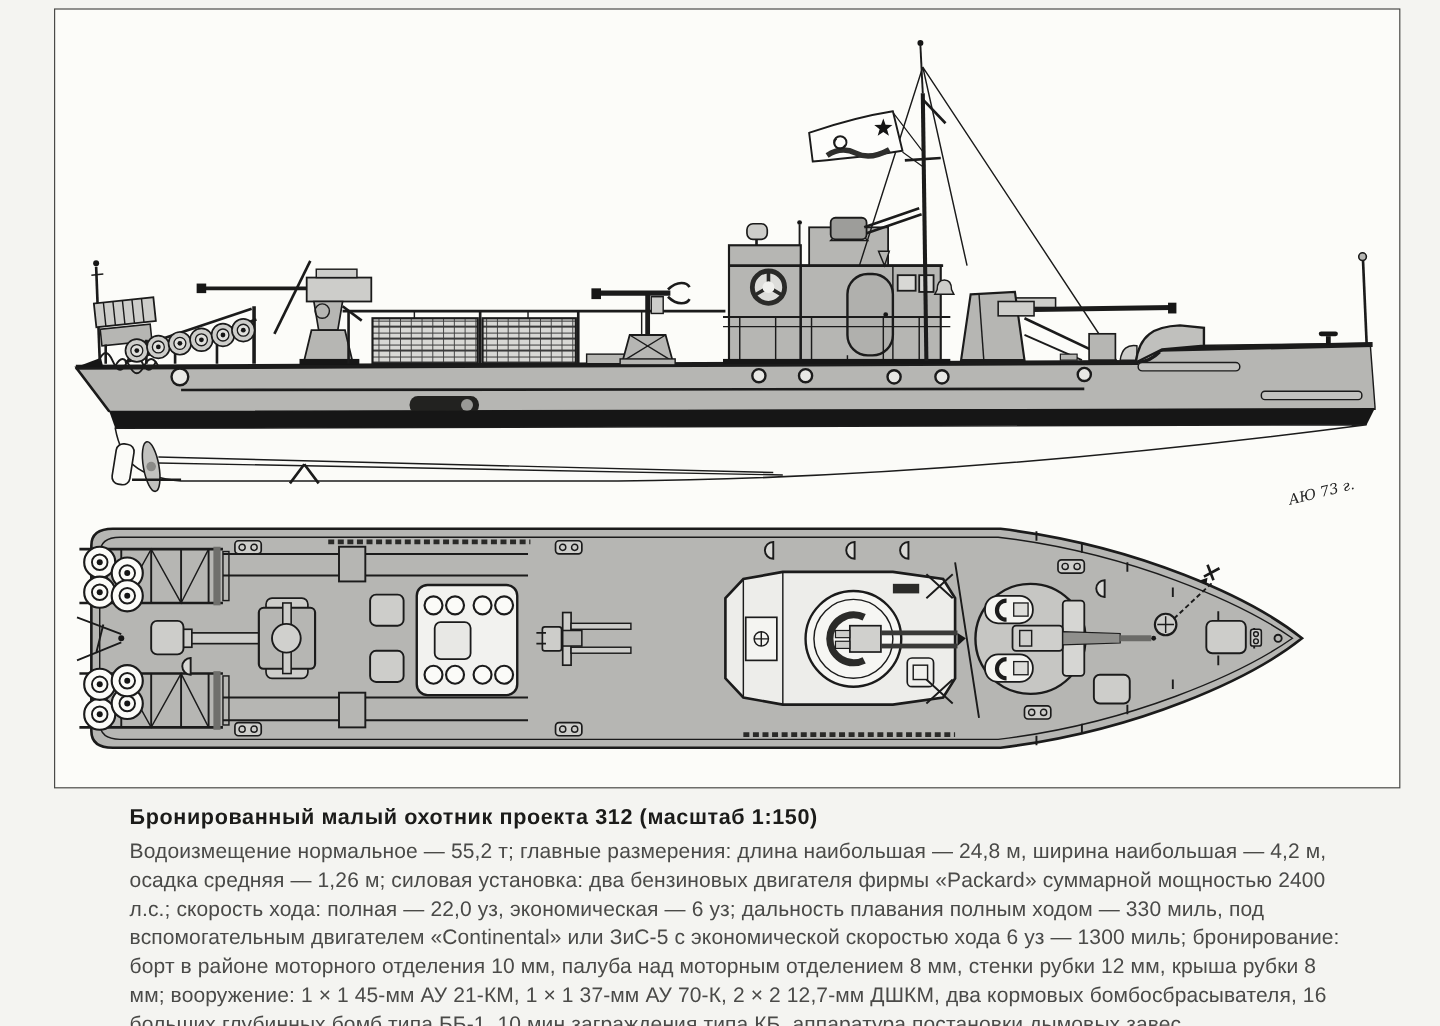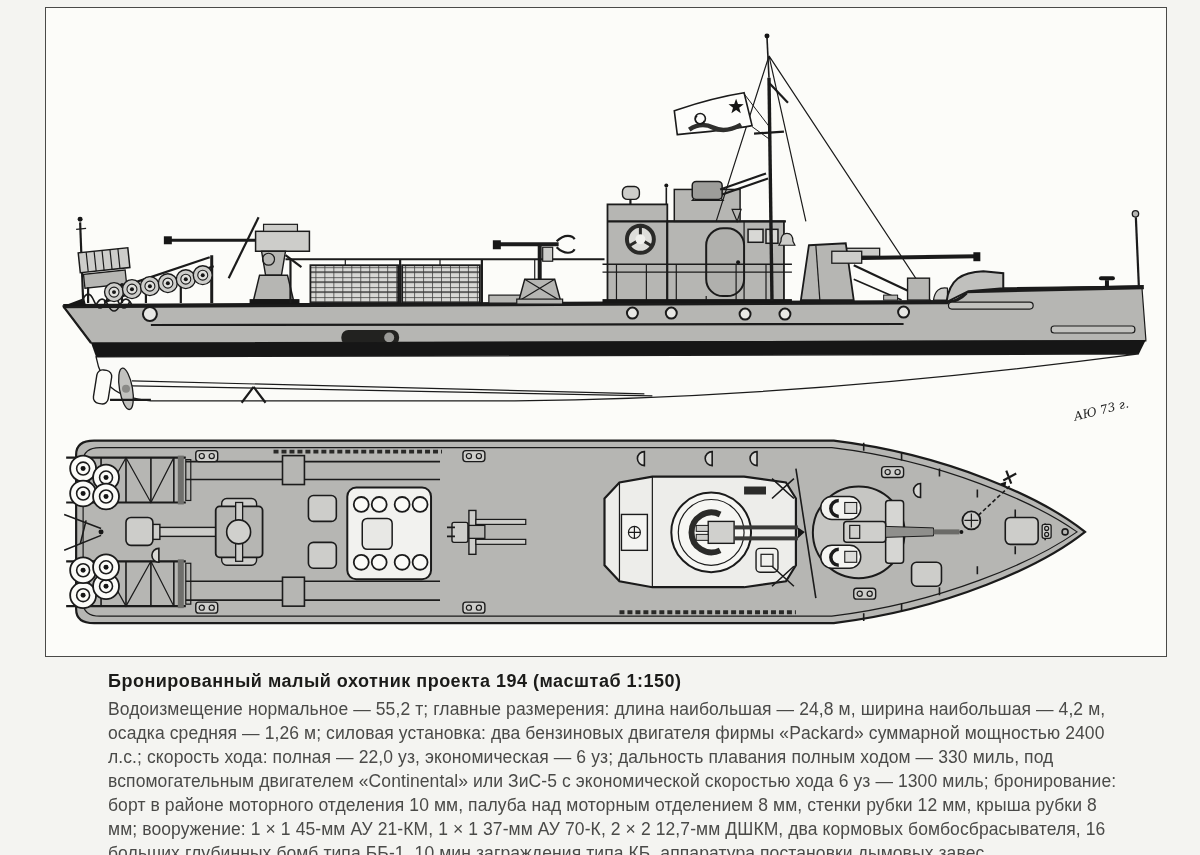--- a/index.html
+++ b/index.html
@@ -472,15 +472,15 @@
             <rect width="22" height="11" rx="3" fill="#cdcdca" stroke="#1b1b1b" stroke-width="1.4"></rect>
             <circle cx="6" cy="5.5" r="2.6" class="s1"></circle>
             <circle cx="16" cy="5.5" r="2.6" class="s1"></circle>
           </g>
     </g>
   </g>
 </svg>
 </div>
 
 <div class="caption">
-  <h1>Бронированный малый охотник проекта 194 (масштаб 1:150)</h1>
+  <h1>Бронированный малый охотник проекта 312 (масштаб 1:150)</h1>
   <p>Водоизмещение нормальное — 55,2 т; главные размерения: длина наибольшая — 24,8 м, ширина наибольшая — 4,2 м, осадка средняя  — 1,26 м; силовая установка: два бензиновых двигателя фирмы «Packard» суммарной мощностью 2400 л.с.; скорость хода: полная — 22,0 уз, экономическая — 6 уз; дальность плавания полным ходом — 330 миль, под вспомогательным двигателем «Continental» или ЗиС-5 с экономической скоростью хода 6 уз — 1300 миль; бронирование: борт в районе моторного отделения 10 мм, палуба над моторным отделением 8 мм, стенки рубки 12 мм, крыша рубки 8 мм; вооружение: 1 × 1 45-мм АУ 21-КМ, 1 × 1 37-мм АУ 70-К, 2 × 2 12,7-мм ДШКМ, два кормовых бомбосбрасывателя, 16 больших глубинных бомб типа ББ-1, 10 мин заграждения типа КБ, аппаратура постановки дымовых завес</p>
 </div>
 
 </body></html>

